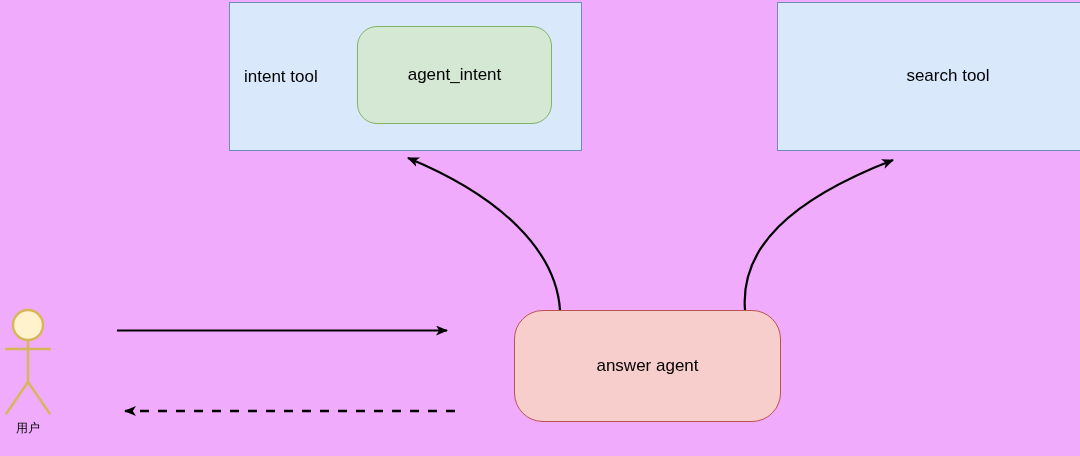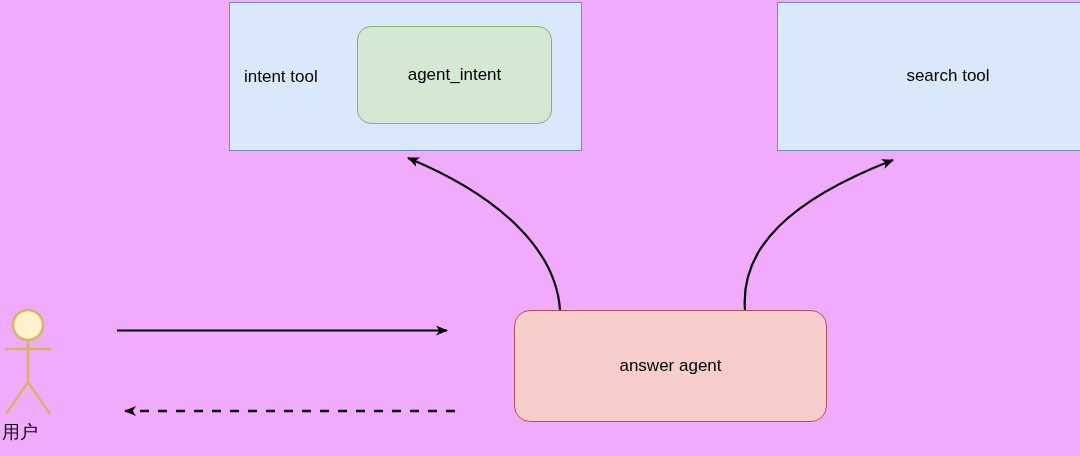--- a/index.html
+++ b/index.html
@@ -51,53 +51,53 @@
   }
 
   
   #agent-intent {
     left: 357px;
     top: 26px;
     width: 195px;
     height: 98px;
     background: #d5e8d4;
     border: 1px solid #82b366;
-    border-radius: 14px;
+    border-radius: 20px;
   }
 
   
   #search-tool {
     left: 729px;
     top: 2px;
     width: 342px;
     height: 149px;
     background: #dae8fc;
     border: 1px solid #6c8ebf;
     margin-left: 48px;
   }
 
   
   #answer-agent {
     left: 514px;
     top: 310px;
-    width: 313px;
+    width: 267px;
     height: 112px;
     background: #f8cecc;
     border: 1px solid #b85450;
-    border-radius: 16px;
+    border-radius: 29px;
   }
 
   
   #actor-label {
     position: absolute;
-    left: 2px;
+    left: 16px;
     top: 420px;
     width: 74px;
     text-align: left;
-    font-size: 18px;
+    font-size: 12px;
     color: #000000;
   }
 
   svg.overlay {
     position: absolute;
     left: 0;
     top: 0;
     width: 1080px;
     height: 456px;
     pointer-events: none;

